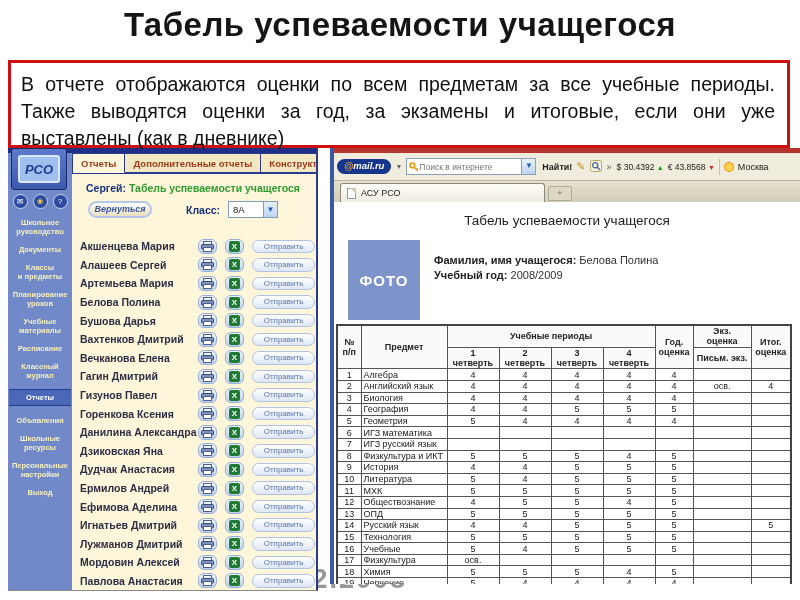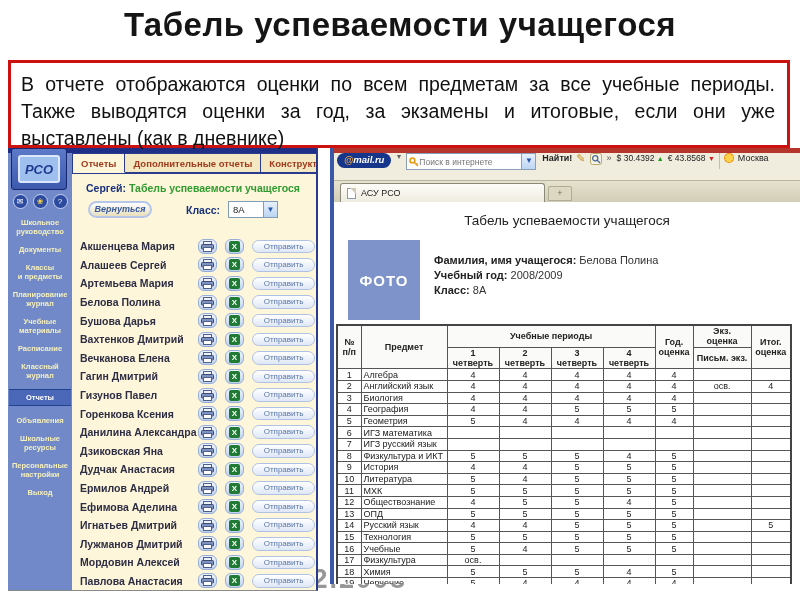--- a/index.html
+++ b/index.html
@@ -66,21 +66,21 @@
     color:#fff; font-size:8px; font-weight:bold; text-align:center; line-height:11px; }
   .sendbtn { height:13.5px; border:1px solid #b0c2e4; border-radius:7px;
     background:linear-gradient(#ffffff,#dfe7f6); font-size:8px; color:#5a77aa;
     text-align:center; line-height:12px; cursor:pointer; }
 
   
   .browin { position:absolute; left:330px; top:148px; width:470px; height:436px;
     background:#fff; border-left:4px solid #3b57a8; z-index:2; overflow:hidden; }
   .redstrip { height:5px; background:#b5342c; }
   .btoolbar { height:28px; background:#f1edde; border-bottom:1px solid #b8b49e;
-    display:flex; align-items:flex-start; padding:0 3px; gap:4px; }
+    display:flex; align-items:center; padding:0 3px; gap:4px; }
   .mailru { height:15px; padding:0 7px; background:#16368c; border-radius:8px;
     color:#fff; font-size:9.5px; font-weight:bold; font-style:italic; line-height:14px; cursor:pointer; }
   .mailru .at { color:#f0a73c; }
   .tcaret { font-size:7px; color:#666; cursor:pointer; }
   .searchbox { width:130px; height:17px; background:#fff; border:1px solid #8aa0b8;
     display:flex; align-items:center; padding-left:2px; }
   .searchbox input { flex:1; min-width:0; border:none; outline:none; font-size:8.5px;
     color:#555; font-family:"Liberation Sans", sans-serif; background:transparent; }
   .searchbox .sarrow { width:14px; height:15px; background:linear-gradient(#e8f1fc,#bcd4f2);
     border-left:1px solid #8aa0b8; color:#2a5ab0; font-size:8px; text-align:center; line-height:14px; cursor:pointer; }
@@ -148,21 +148,21 @@
         <span class="sb-icon">✉</span>
         <span class="sb-icon mid">❀</span>
         <span class="sb-icon">?</span>
       </div>
       <div class="sb-item">Школьное
 руководство</div>
       <div class="sb-item">Документы</div>
       <div class="sb-item">Классы
 и предметы</div>
       <div class="sb-item">Планирование
-журнал</div>
+уроков</div>
       <div class="sb-item">Учебные
 материалы</div>
       <div class="sb-item">Расписание</div>
       <div class="sb-item">Классный
 журнал</div>
       <div class="sb-item active">Отчеты</div>
       <div class="sb-item">Объявления</div>
       <div class="sb-item">Школьные
 ресурсы</div>
       <div class="sb-item">Персональные
@@ -512,21 +512,20 @@
       </div>
       <div class="newtab">+</div>
     </div>
 
     <div class="bpage">
       <div class="bpage-title">Табель успеваемости учащегося</div>
       <div class="photo">ФОТО</div>
       <div class="sinfo">
         <div class="row"><span class="lbl">Фамилия, имя учащегося:</span> <span>Белова Полина</span></div>
         <div class="row"><span class="lbl">Учебный год:</span> <span>2008/2009</span></div>
-        <div class="row"><span class="lbl">Класс:</span> <span>8А</span></div>
       </div>
 
       <table class="grades">
         <colgroup>
           <col style="width:24px">
             <col style="width:86px">
           <col style="width:52px">
             <col style="width:52px">
             <col style="width:52px">
             <col style="width:52px">

